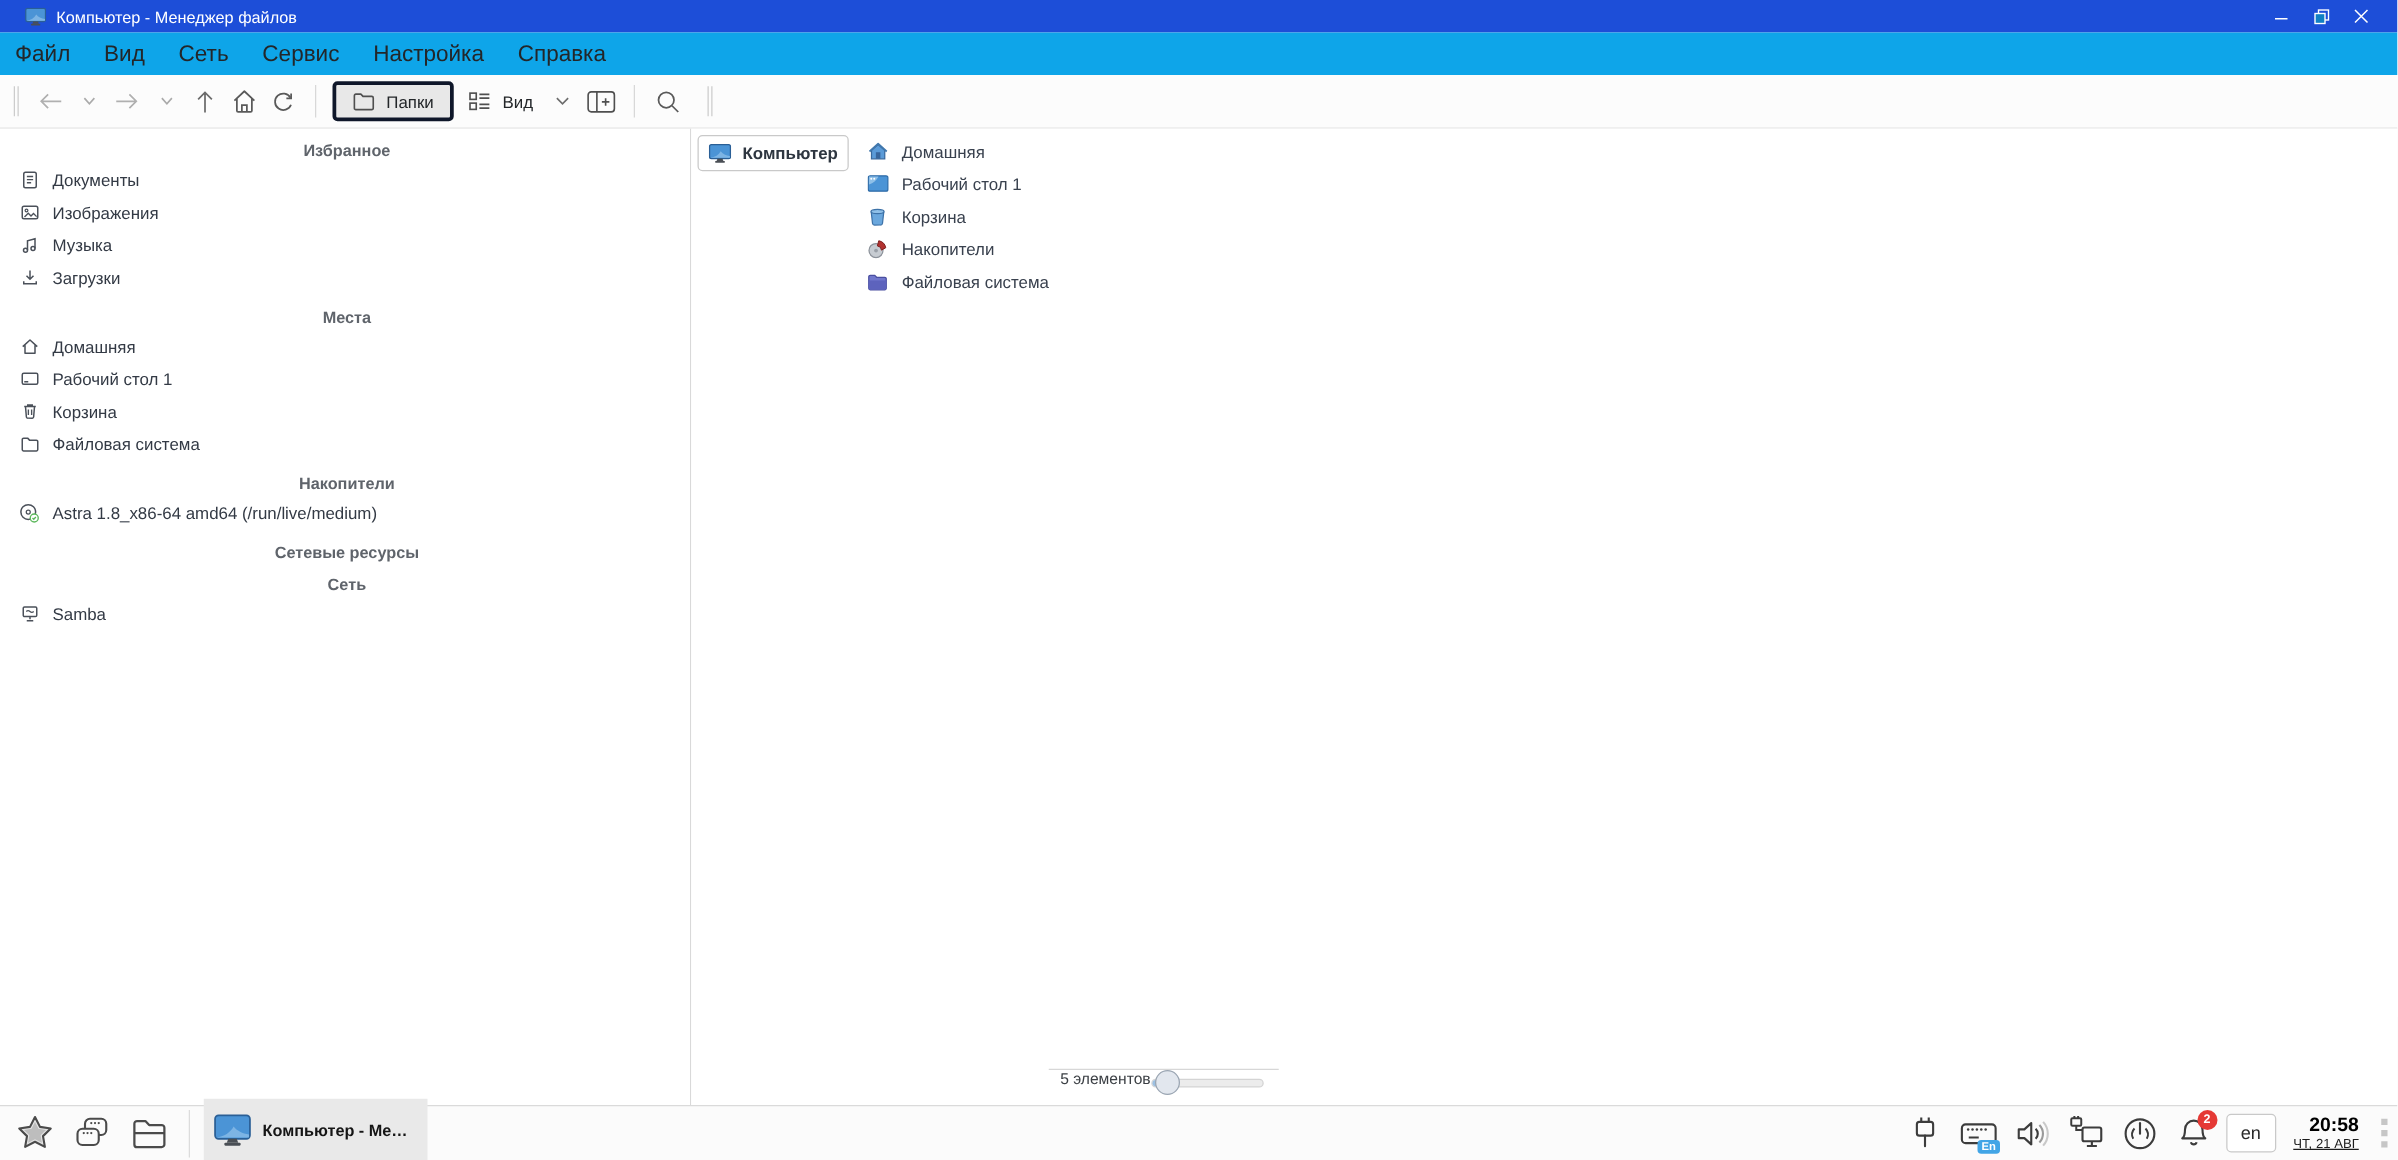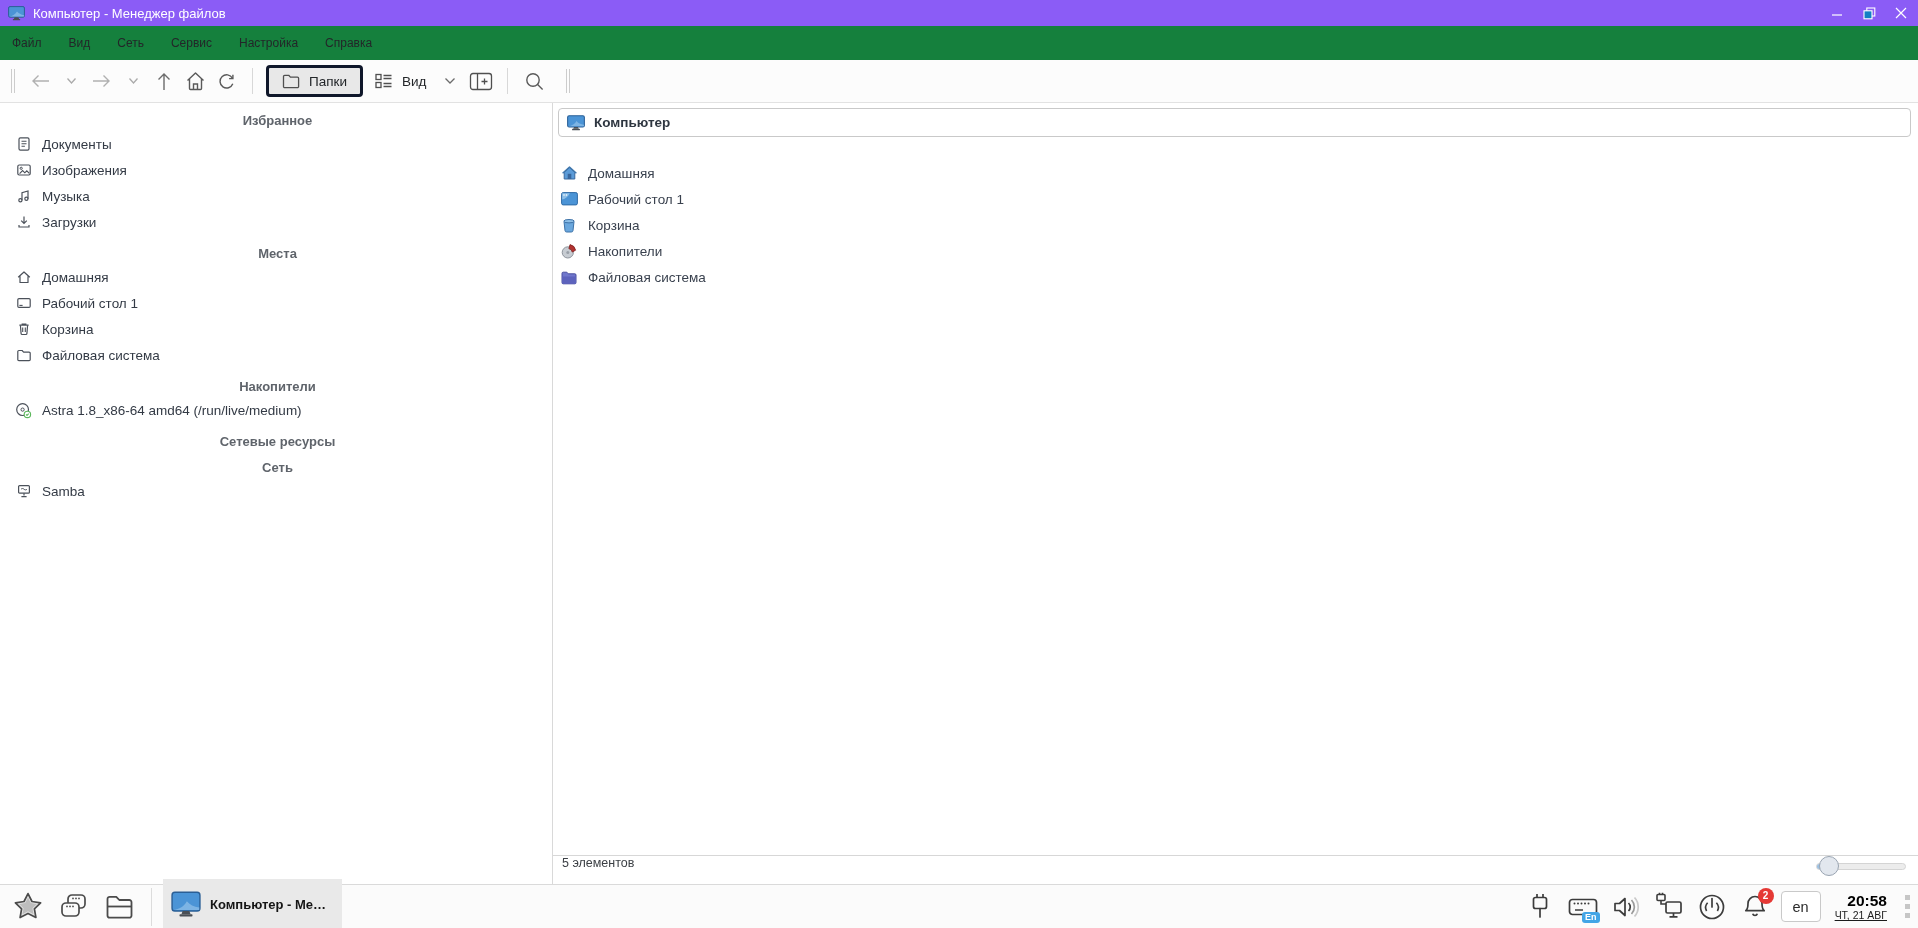--- a/index.html
+++ b/index.html
@@ -1,49 +1,49 @@
 <!DOCTYPE html>
 <html><head>
 <meta charset="utf-8">
 <style>
   * { margin:0; padding:0; box-sizing:border-box; }
   html,body { width:1918px; height:928px; overflow:hidden; }
   body { font-family:"Liberation Sans","DejaVu Sans",sans-serif; background:#fcfcfc; }
   .window { width:1918px; height:928px; display:flex; flex-direction:column; }
 
   
-  .titlebar { height:26px; background:#8b5cf6; display:flex; align-items:center; padding:0 4px; flex:0 0 auto; }
+  .titlebar { height:26px; background:#1d4ed8; display:flex; align-items:center; padding:0 16px; flex:0 0 auto; }
   .titlebar .app-icon { display:flex; align-items:center; margin:0 8px 0 4px; }
   .title-text { color:#ffffff; font-size:13px; }
   .win-controls { margin-left:auto; display:flex; align-items:center; gap:18px; padding-right:6px; }
   .win-btn { width:14px; height:14px; display:flex; align-items:center; justify-content:center; }
 
   
-  .menubar { height:34px; display:flex; align-items:center; gap:27px; padding:0 12px; font-size:12px; color:#232629; background:#15803d; flex:0 0 auto;text-align:right; }
+  .menubar { height:34px; display:flex; align-items:center; gap:27px; padding:0 12px; font-size:18px; color:#232629; background:#0ea5e9; flex:0 0 auto;text-align:right; }
   .menu-item { cursor:default; }
 
   
   .toolbar { height:43px; display:flex; align-items:center; padding:0 4px; gap:5px; background:#fcfcfc; border-bottom:1px solid #e2e2e2; flex:0 0 auto; }
   .tool-handle { width:4px; height:24px; border-left:1px solid #cccccc; border-right:1px solid #cccccc; margin:0 7px; }
   .tbtn { height:30px; min-width:26px; display:flex; align-items:center; justify-content:center; }
   .tool-sep { width:1px; height:26px; background:#d8d8d8; margin:0 8px; }
   .folders-btn { display:flex; align-items:center; gap:9px; height:32px; padding:0 13px; background:#e8e8e8; border:3px solid #0f172a; border-radius:4px; font-size:13.5px; color:#232629; }
   .view-btn { display:flex; align-items:center; gap:8px; height:32px; padding:0 6px; font-size:13.5px; color:#232629; }
   .chev-pad { padding:0 6px; }
 
   
   .content { flex:1 1 auto; display:flex; min-height:0; background:#ffffff; }
   .sidebar { width:552px; flex:0 0 auto; padding:6px 6px 0 8px; font-size:13.5px; overflow:hidden; }
   .side-section-title { font-weight:bold; font-size:13px; color:#5f646b; margin:11px 0 3px 1px;text-align:center; }
   .side-section-title.first { margin-top:4px; }
   .side-item { display:flex; align-items:center; gap:10px; height:26px; padding-left:7px; color:#333a45; }
   .side-item .ic { width:17px; display:flex; justify-content:center; flex:0 0 auto; }
   .vsep { width:1px; background:#d9d9d9; flex:0 0 auto; }
 
-  .main { flex:1 1 auto; display:flex; flex-direction:column; min-width:0; background:#ffffff;gap:16px; }
+  .main { flex:1 1 auto; display:flex; flex-direction:row; min-width:0; background:#ffffff; }
   .main-header { margin:5px 7px 2px 5px; height:29px; border:1px solid #c9c9c9; border-radius:4px; display:flex; align-items:center; gap:9px; padding:0 8px; font-weight:bold; font-size:13.5px; color:#2e3640; }
   .file-list { padding:5px 0 0 7px; }
   .file-item { display:flex; align-items:center; gap:10px; height:26px; font-size:13.5px; color:#39414e; }
   .file-item .ic { width:18px; display:flex; justify-content:center; flex:0 0 auto; }
 
   .statusbar { margin-top:auto; border-top:1px solid #d7d7d7; height:29px; display:flex; align-items:flex-start; padding:0 10px 0 9px; font-size:12.5px; color:#3c4045; flex:0 0 auto; }
   .zoom-slider { margin-left:auto; position:relative; width:90px; height:20px; margin-right:2px; }
   .zoom-track { position:absolute; left:0; right:0; top:7px; height:7px; background:#ececec; border:1px solid #d4d4d4; border-radius:4px; }
   .zoom-fill { position:absolute; left:1px; top:8px; width:10px; height:5px; background:#9cc0e2; border-radius:3px 0 0 3px; }
   .zoom-handle { position:absolute; left:3px; top:0; width:20px; height:20px; background:#e2e7ee; border:1px solid #9aa5b2; border-radius:50%; }

